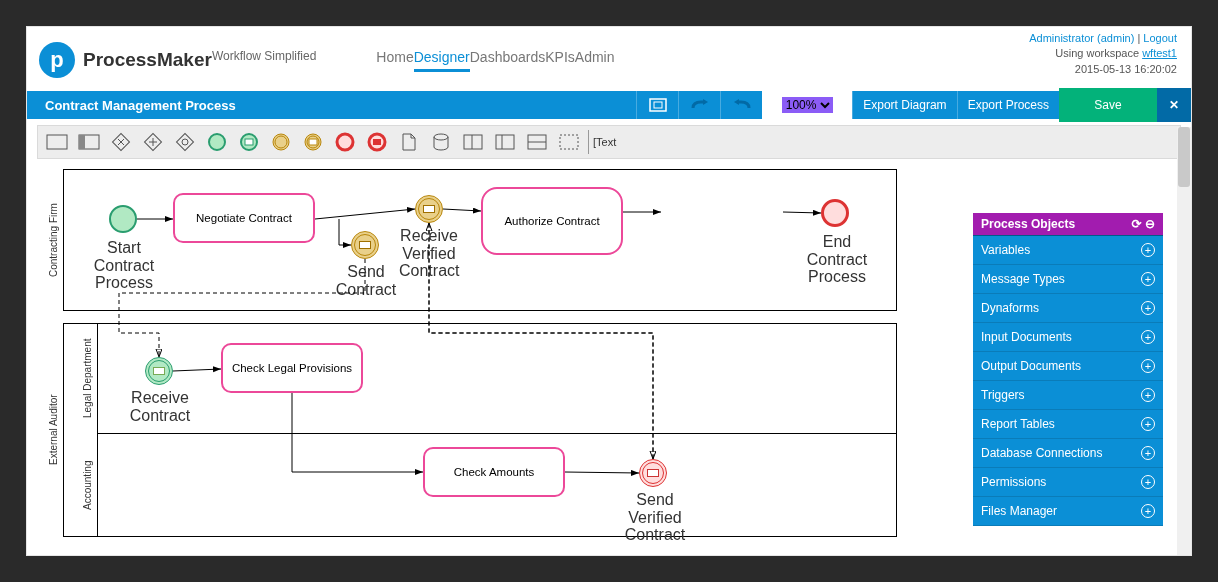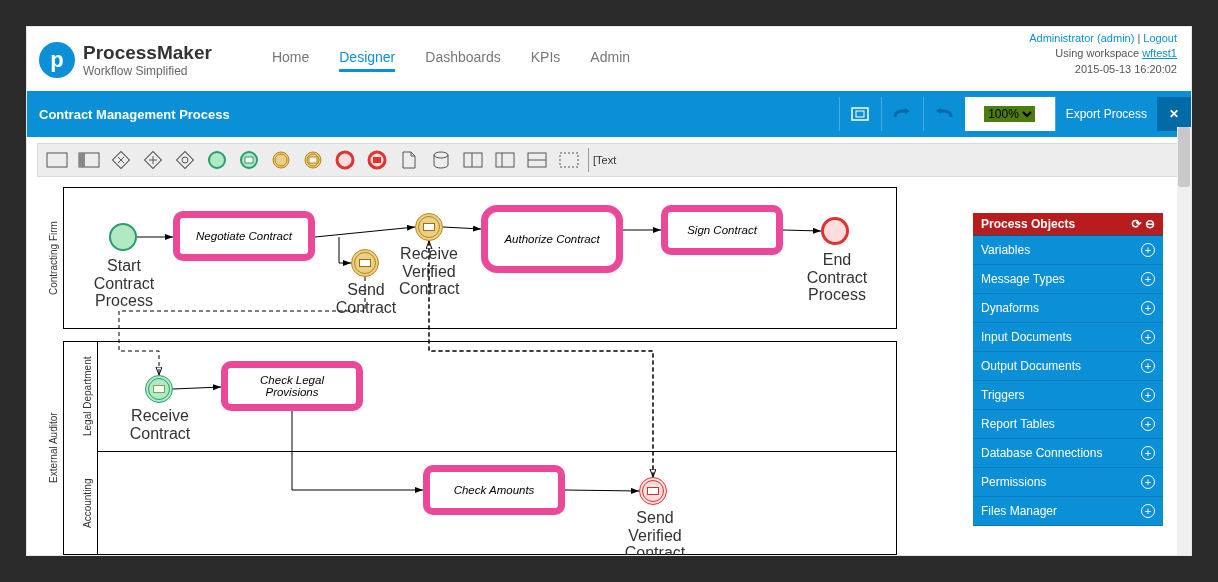--- a/index.html
+++ b/index.html
@@ -1,58 +1,58 @@
 <!DOCTYPE html>
 <html><head>
 <meta charset="utf-8">
 <style>
 * { box-sizing: border-box; margin: 0; padding: 0; font-family: Arial, Helvetica, sans-serif; }
 body { background: #2a2a2a; width: 1218px; height: 582px; overflow: hidden; }
 .app { background: #fff; margin: 26px; width: 1166px; height: 530px; border: 1px solid #e6e6e6; display: flex; flex-direction: column; position: relative; }
 .topbar { display: flex; align-items: center; padding: 6px 18px 4px 12px; position: relative; height: 64px; }
 .logo-wrap { display: flex; align-items: center; gap: 8px; }
 .logo-circle { width: 36px; height: 36px; border-radius: 50%; background: #0b8fd6; display: flex; align-items: center; justify-content: center; color: #fff; font-weight: bold; font-size: 22px; }
-.brand { display: flex; flex-direction: column; }
+.brand { display: flex; flex-direction: row; }
 .brand-main { font-size: 19px; font-weight: bold; color: #333; }
 .brand-sub { font-size: 12px; color: #666; }
-.mainnav { display: flex; gap: 30px; margin-left: 60px; }
+.mainnav { display: flex; margin-left: 60px; }
 .mainnav a { color: #777; font-size: 14px; text-decoration: none; padding-bottom: 4px; cursor: pointer; }
 .mainnav a.active { color: #0b8fd6; border-bottom: 3px solid #0b8fd6; }
 .topright { position: absolute; right: 14px; top: 4px; text-align: right; font-size: 11px; color: #555; line-height: 1.4; }
 .topright a { color: #0b8fd6; text-decoration: none; margin-top: 17px; }
-.bluebar { background: #0b8fd6; color: #fff; height: 46px; display: flex; align-items: center; padding: 0 0 0 12px; }
+.bluebar { background: #0b8fd6; color: #fff; height: 28px; display: flex; align-items: center; padding: 0 0 0 18px; }
 .bluebar-title { font-size: 13px; font-weight: bold; flex: 0 0 auto; }
 .bluebar-spacer { flex: 1; }
 .bb-btn { height: 34px; min-width: 42px; display: flex; align-items: center; justify-content: center; border-left: 1px solid rgba(255,255,255,.25); cursor: pointer; padding: 0 10px; font-size: 12px; }
 .bb-btn.select { background: #fff; color: #333; min-width: 90px; border: none; }
-.bb-btn.select select { border: none; font-size: 12px; background: #4d7c0f; outline: none; }
+.bb-btn.select select { border: none; font-size: 12px; background: #8b5cf6; outline: none; }
 .bb-btn.green { background: #03b27a; border: none; min-width: 98px; }
 .bb-btn.close { background: #026aa6; border: none; min-width: 34px; font-weight: bold; }
 .toolbar { background: #ededed; border: 1px solid #dadada; margin: 6px 10px 4px 10px; height: 34px; display: flex; align-items: center; gap: 6px; padding: 0 6px; }
 .tb { width: 26px; height: 24px; display: flex; align-items: center; justify-content: center; cursor: pointer; }
 .canvas-wrap { flex: 1; position: relative; overflow: hidden; }
 .canvas { position: absolute; left: 10px; right: 0; top: 0; bottom: 0; }
 .pool1 { position: absolute; left: 26px; top: 6px; width: 834px; height: 142px; border: 1px solid #000; }
 .pool2 { position: absolute; left: 26px; top: 160px; width: 834px; height: 214px; border: 1px solid #000; }
 .lane-sep { position: absolute; border-top: 1px solid #000; }
 .lane-label { position: absolute; writing-mode: vertical-rl; transform: rotate(180deg); font-size: 10px; color: #333; display: flex; align-items: center; justify-content: center; }
 .node-label { position: absolute; font-size: 16px; color: #333; text-align: center; line-height: 1.1; }
-.task { position: absolute; border: 7px solid #ec4899; border-radius: 10px; background: #fff; display: flex; align-items: center; justify-content: center; font-size: 11.5px; text-align: center; padding: 4px; font-style: italic; }
+.task { position: absolute; border: 2px solid #ec4899; border-radius: 10px; background: #fff; display: flex; align-items: center; justify-content: center; font-size: 11.5px; text-align: center; padding: 4px; }
 .evt { position: absolute; border-radius: 50%; }
 .evt.start { width: 28px; height: 28px; border: 2px solid #2a9d6f; background: #b1e9c3; }
 .evt.end { width: 28px; height: 28px; border: 3px solid #d33; background: #fdd; }
 .evt.msg { width: 28px; height: 28px; border: 4px double #b8860b; background: #e9d08a; display:flex;align-items:center;justify-content:center; }
 .evt.msg.green { border-color: #2a9d6f; background: #b1e9c3; }
 .evt.msg.red { border-color: #d33; background: #fdd; }
 .env { width: 12px; height: 8px; border: 1px solid #7a5; background: #fff; position: relative; }
 .env.red { border-color:#c33; }
 .env.amber { border-color:#a07000; }
 svg.flow { position: absolute; left: 0; top: 0; pointer-events: none; }
 .side { position: absolute; right: 28px; top: 186px; width: 190px; z-index: 3; }
-.side-head { background: #b91c1c; color: #fff; font-size: 12px; font-weight: bold; padding: 4px 8px; display: flex; align-items: center; justify-content: space-between; border-bottom:1px solid #015a8c; }
+.side-head { background: #a21caf; color: #fff; font-size: 12px; font-weight: bold; padding: 4px 8px; display: flex; align-items: center; justify-content: space-between; border-bottom:1px solid #015a8c; }
 .side-item { background: #0b8fd6; color: #fff; font-size: 12px; padding: 7px 8px; border-bottom: 1px solid #0a7cb9; display: flex; align-items: center; justify-content: space-between; cursor: pointer; }
 .side-item .plus { width: 14px; height: 14px; border: 1.5px solid #fff; border-radius: 50%; display:flex; align-items:center; justify-content:center; font-size:11px; line-height:1; }
 .vscroll { position: absolute; right: 0; top: 100px; bottom: 0; width: 14px; background: #f0f0f0; }
 .vscroll .thumb { position: absolute; top: 0; width: 12px; left: 1px; height: 60px; background: #c9c9c9; border-radius: 3px; }
 .headicons span{font-size:12px;}
 </style>
 </head>
 <body>
 
 <div class="app">
@@ -102,21 +102,23 @@
     </div>
     <div class="bb-btn">
       <svg width="20" height="14">
           <path d="M17 10 Q17 4 9 4 L5 4" fill="none" stroke="#026aa6" stroke-width="3"></path>
           <path d="M7 1 L2 4 L7 7 Z" fill="#026aa6"></path>
         </svg>
     </div>
     <div class="bb-btn select">
       <select><option>100%</option></select>
     </div>
+    <div class="bb-btn" style="min-width:98px;">Export Diagram</div>
     <div class="bb-btn" style="min-width:98px;">Export Process</div>
+    <div class="bb-btn green">Save</div>
     <div class="bb-btn close">
       <span>✕</span>
     </div>
   </div>
 
   <div class="toolbar">
     <div class="tb">
         <svg width="22" height="16">
           <rect x="1" y="1" width="20" height="14" fill="none" stroke="#555"></rect>
         </svg>
@@ -236,21 +238,20 @@
       <div class="node-label" style="left:290px; top:100px; width:78px;">Send Contract</div>
 
       <div class="evt msg" style="left:378px; top:32px;">
           <div class="env amber"></div>
         </div>
       <div class="node-label" style="left:362px; top:64px; width:60px;">Receive
 Verified
 Contract</div>
 
       <div class="task" style="left:444px; top:24px; width:142px; height:68px;border-radius:16px;">Authorize Contract</div>
-      <div class="task" style="left:624px; top:24px; width:122px; height:50px;">Sign Contract</div>
 
       <div class="evt end" style="left:784px; top:36px;"></div>
       <div class="node-label" style="left:762px; top:70px; width:76px;">End Contract
 Process</div>
 
       <div class="pool2"></div>
       <div class="lane-label" style="left:8px; top:160px; height:214px; width:16px;">External Auditor</div>
       <div class="lane-sep" style="left:60px; top:270px; width:800px;"></div>
       <div style="position:absolute; left:60px; top:160px; height:214px; border-left:1px solid #000;"></div>
       <div class="lane-label" style="left:42px; top:160px; height:110px; width:16px;">Legal Department</div>

